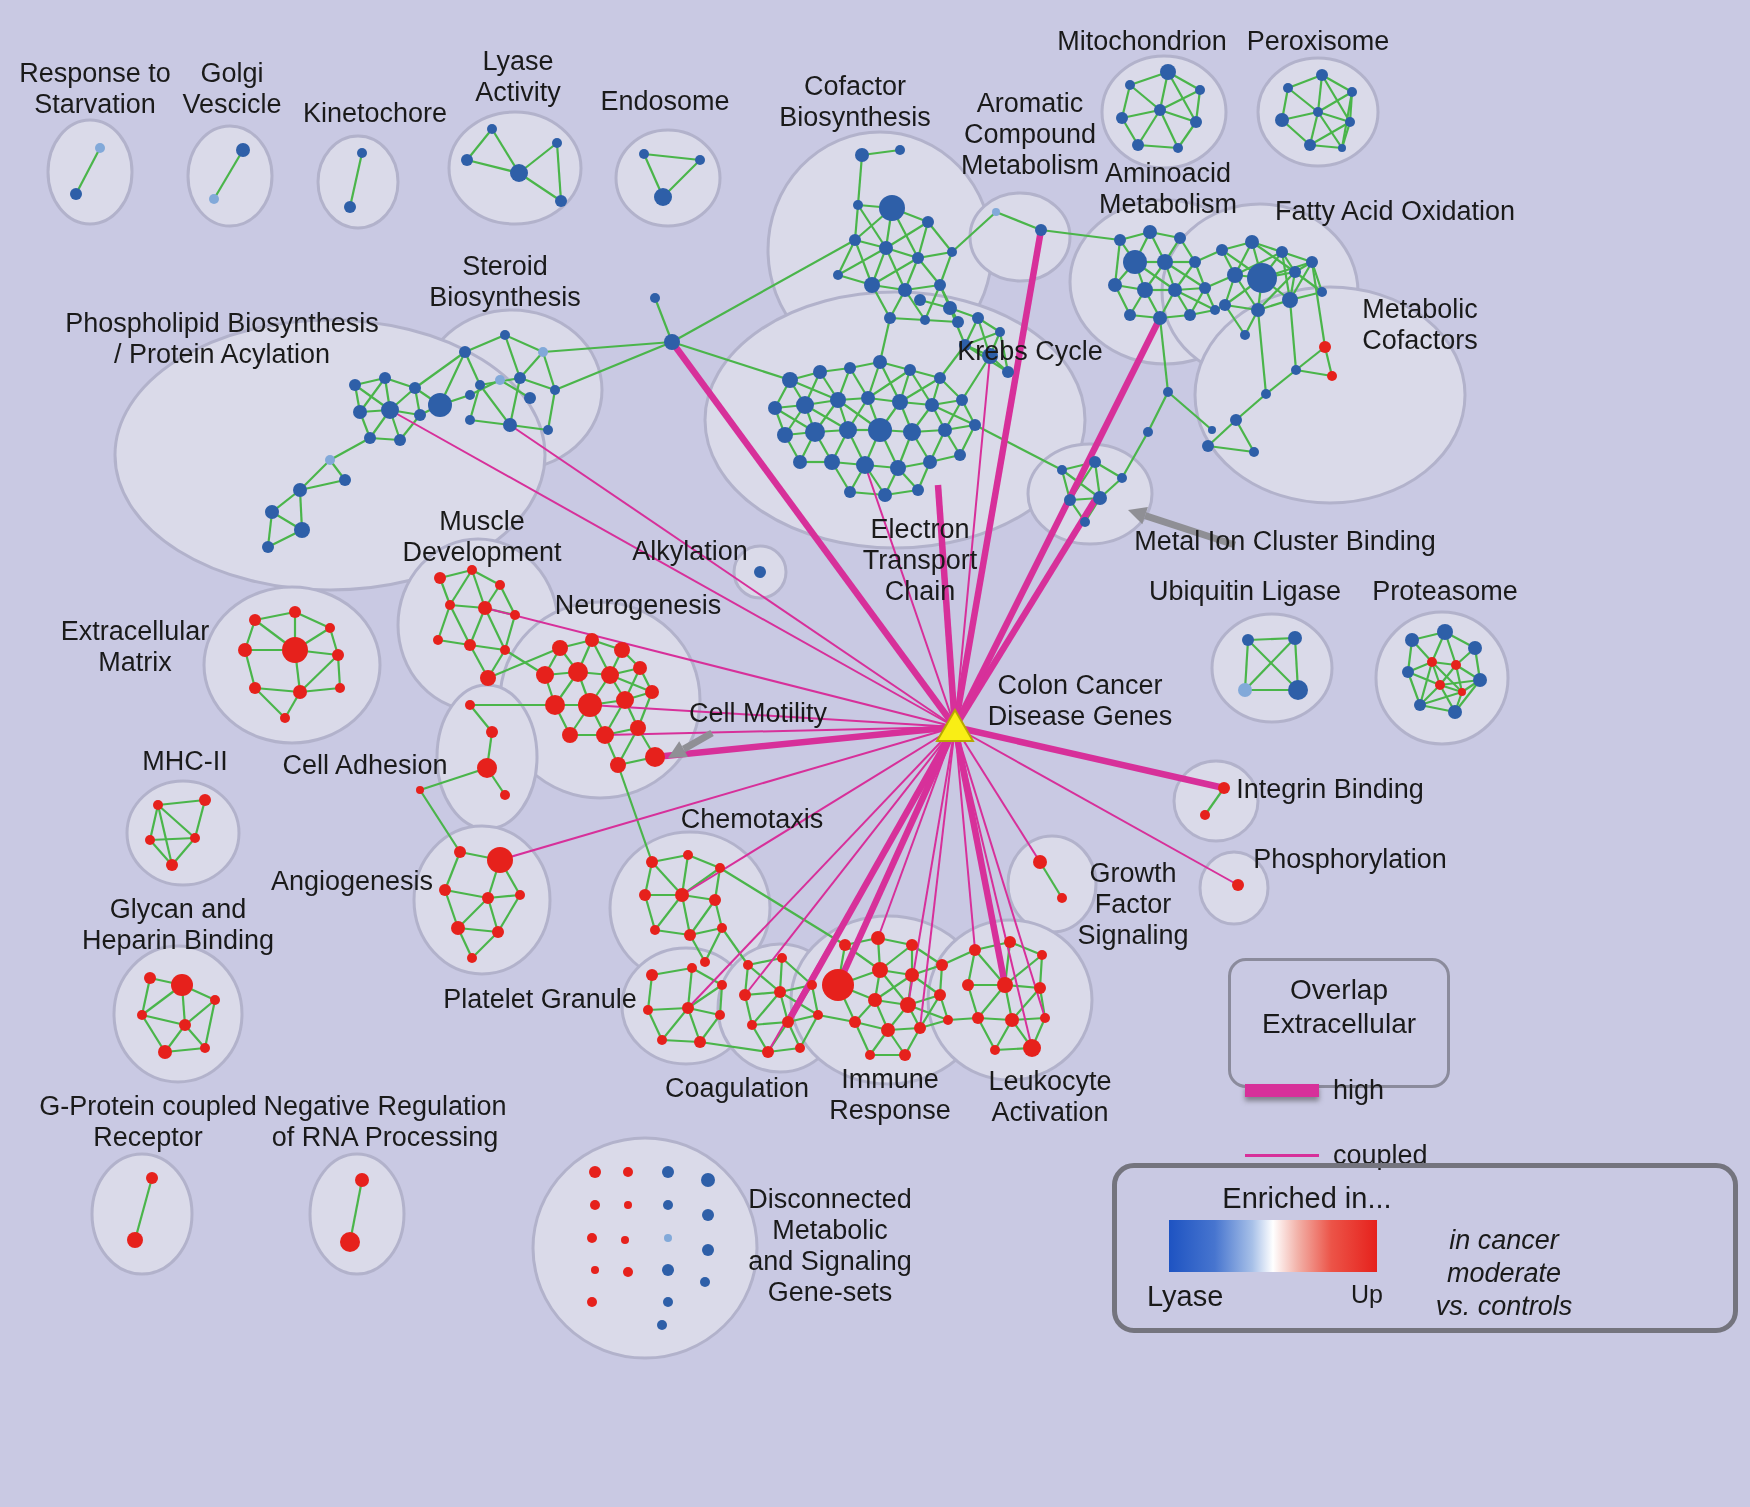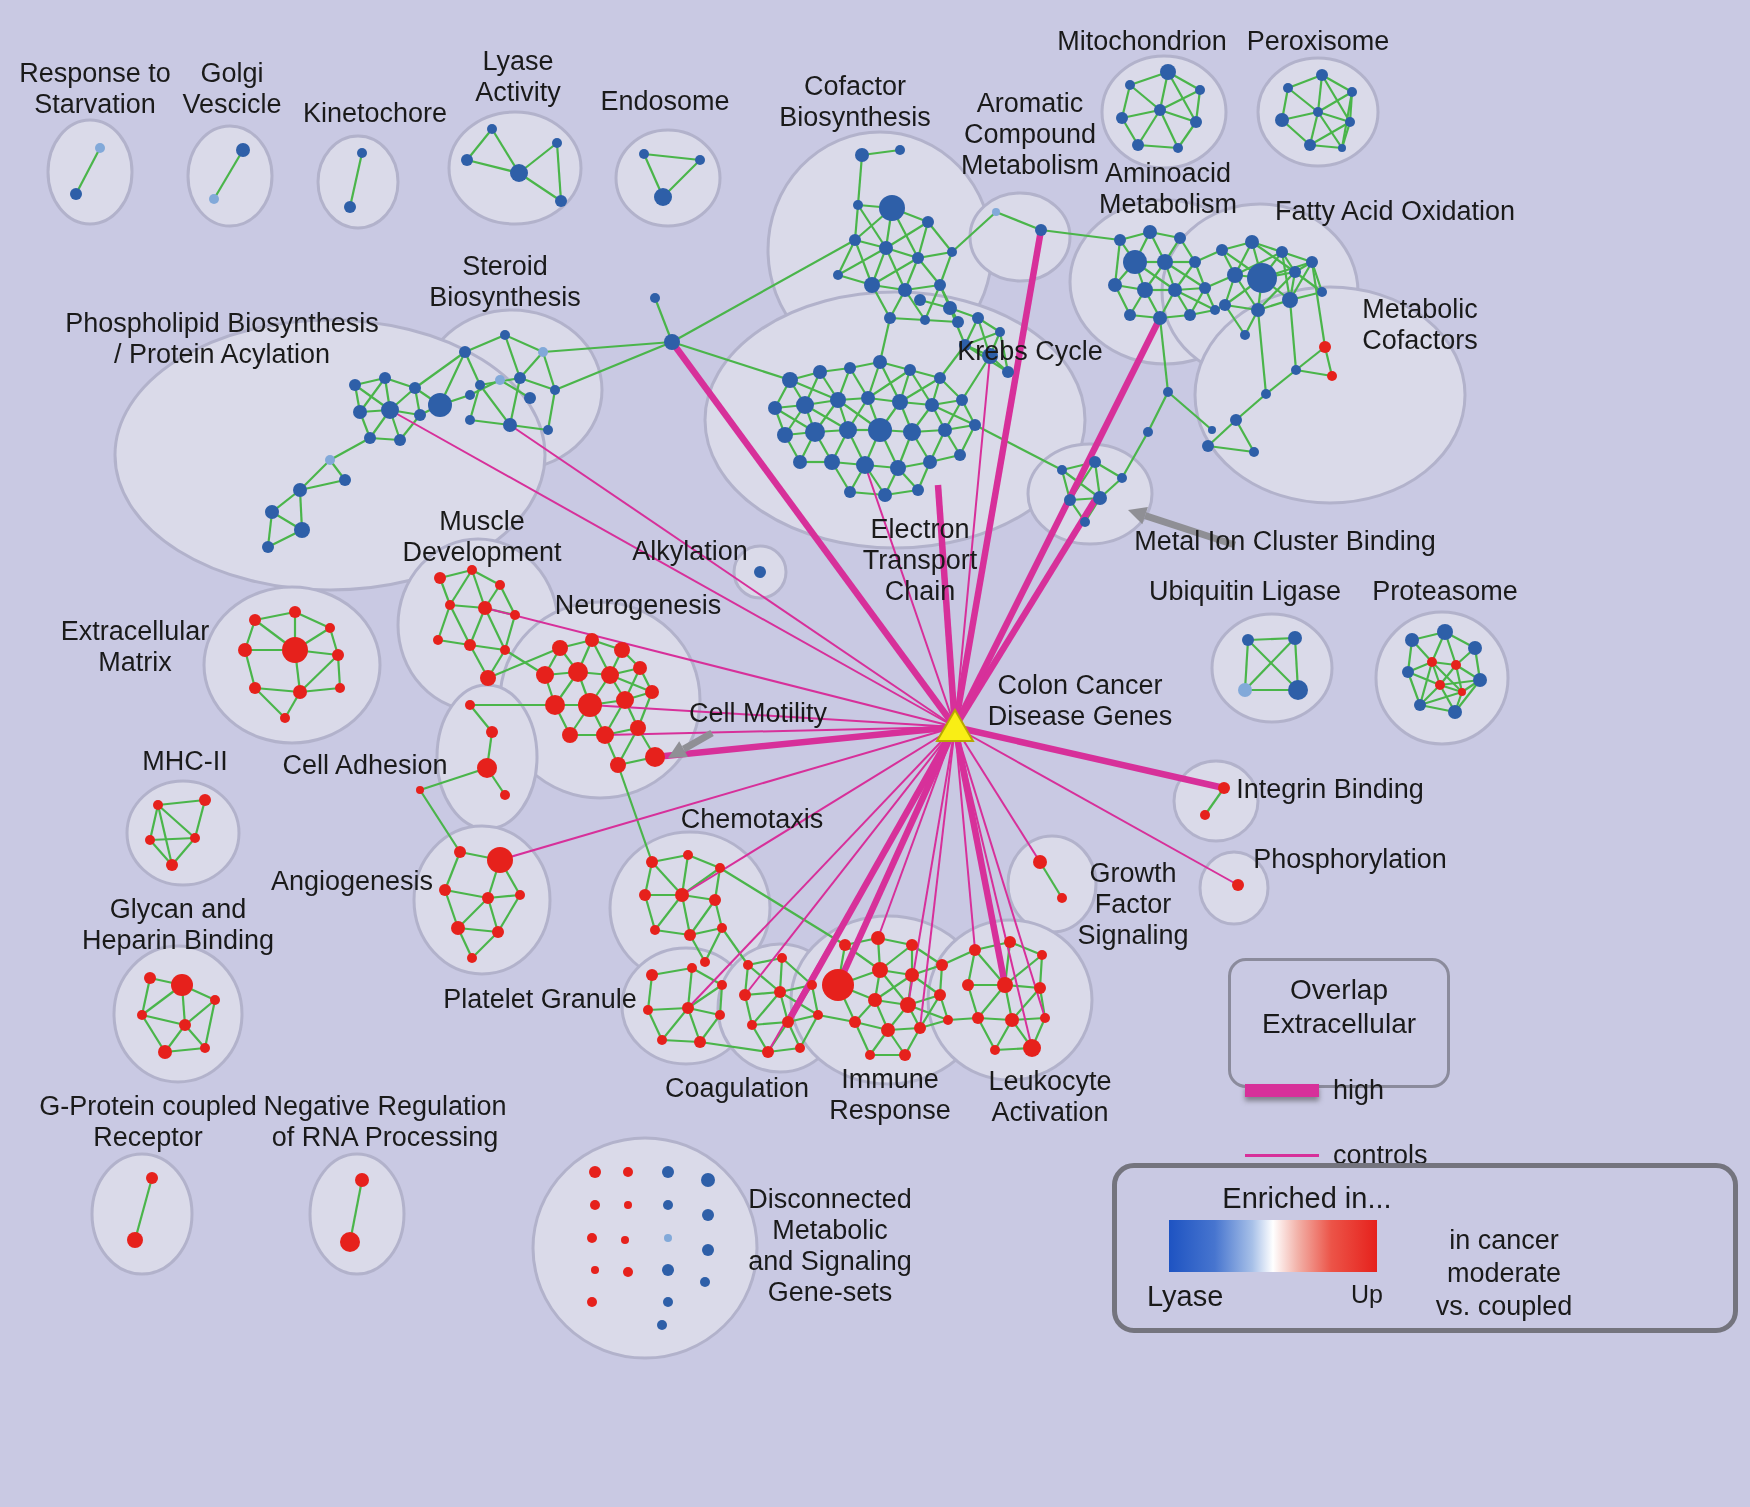--- a/index.html
+++ b/index.html
@@ -17,21 +17,21 @@
   .swatch-moderate{display:inline-block;width:74px;height:3px;background:#d7309a;}
   .ol-label{margin-left:14px;font-size:27px;}
   .enrich-legend{position:absolute;left:1112px;top:1163px;width:626px;height:170px;
                  border:5px solid #74747e;}
   .en-title{position:absolute;left:0;top:14px;width:380px;text-align:center;font-size:29px;}
   .gradient-bar{position:absolute;left:52px;top:52px;width:208px;height:52px;
     background:linear-gradient(to right,#1e53c2 0%,#4775cf 22%,#a7c0e8 40%,#ffffff 50%,#f2b1a8 62%,#ec5448 78%,#e6211c 100%);}
   .en-down{position:absolute;left:30px;top:112px;font-size:29px;}
   .en-up{position:absolute;left:234px;top:112px;font-size:25px;}
   .en-note{position:absolute;left:272px;top:56px;width:230px;text-align:center;
-           font-size:27px;line-height:33px;}
+           font-size:27px;line-height:33px;font-style:italic;}
 </style>
 </head>
 <body>
 
 <div class="figure" style="background: rgb(201, 201, 227);">
   <svg id="network-svg" width="1750" height="1507" viewBox="0 0 1750 1507">
       <ellipse cx="90" cy="172" rx="42" ry="52" fill="#dadae9" stroke="#b2b2cb" stroke-width="3"></ellipse>
       <ellipse cx="230" cy="176" rx="42" ry="50" fill="#dadae9" stroke="#b2b2cb" stroke-width="3"></ellipse>
       <ellipse cx="358" cy="182" rx="40" ry="46" fill="#dadae9" stroke="#b2b2cb" stroke-width="3"></ellipse>
       <ellipse cx="515" cy="168" rx="66" ry="56" fill="#dadae9" stroke="#b2b2cb" stroke-width="3"></ellipse>
@@ -1064,28 +1064,28 @@
     <div class="ol-title">
       <div>Overlap</div>
       <div>Extracellular</div>
     </div>
     <div class="ol-row">
       <span class="swatch-high"></span>
       <span class="ol-label">high</span>
     </div>
     <div class="ol-row">
       <span class="swatch-moderate"></span>
-      <span class="ol-label">controls</span>
+      <span class="ol-label">coupled</span>
     </div>
   </div>
 
   <div class="legend enrich-legend">
     <div class="en-title">Enriched in...</div>
     <div class="gradient-bar"></div>
     <div class="en-down">Lyase</div>
     <div class="en-up">Up</div>
     <div class="en-note">
       <div>in cancer</div>
       <div>moderate</div>
-      <div>vs. coupled</div>
+      <div>vs. controls</div>
     </div>
   </div>
 </div>
 
 </body></html>

